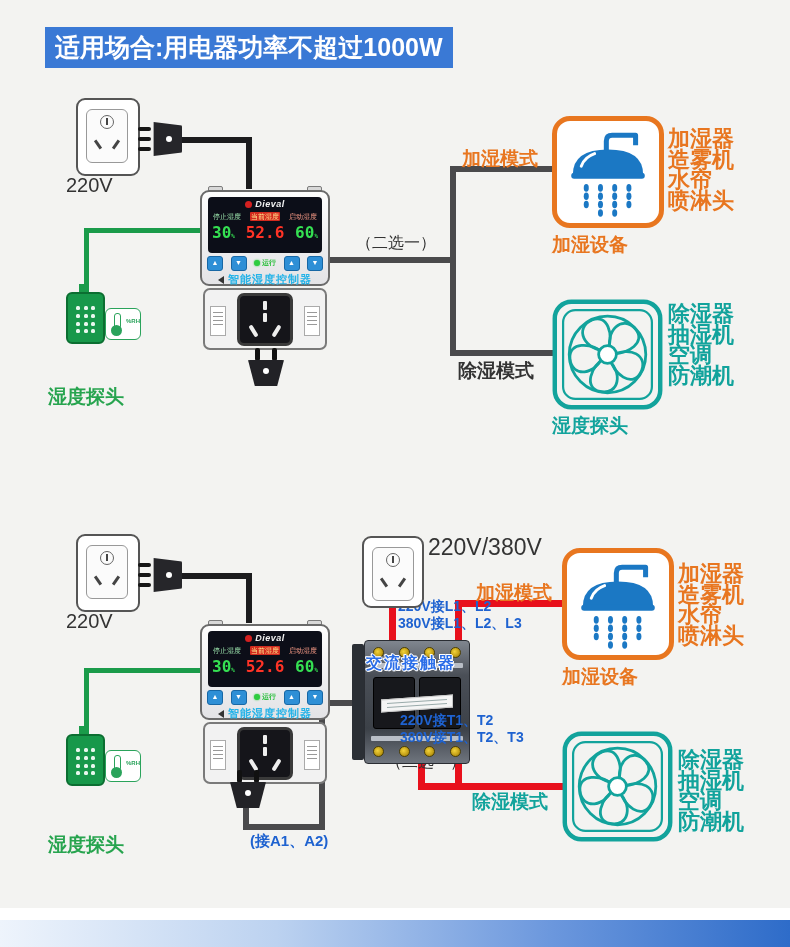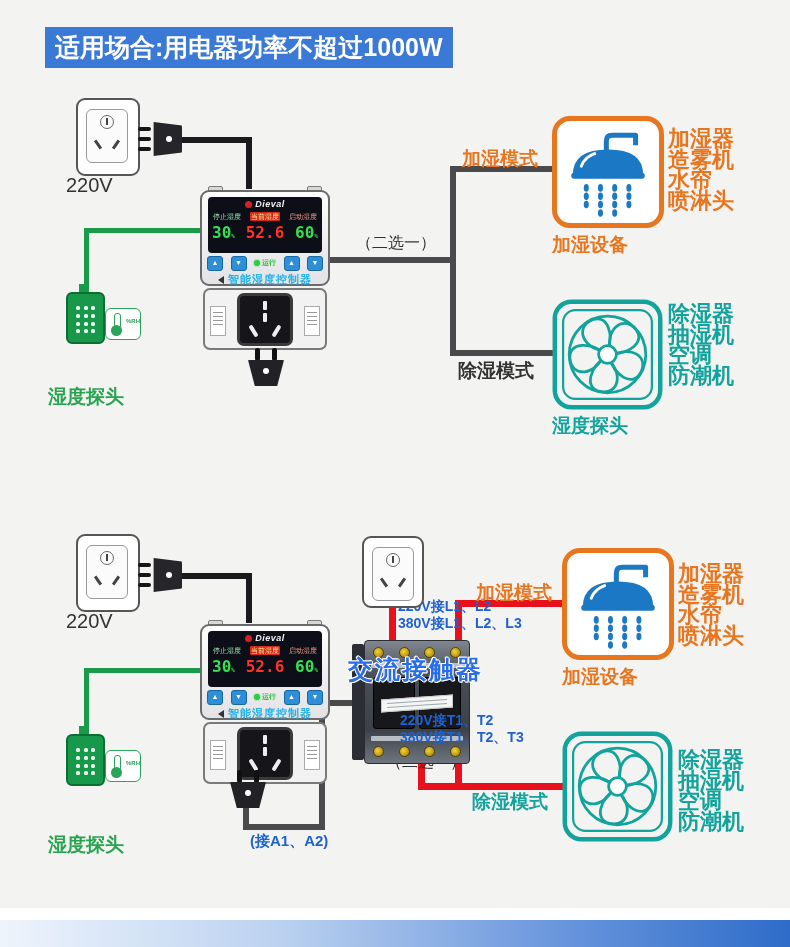--- a/index.html
+++ b/index.html
@@ -103,21 +103,21 @@
   .ct-main{position:absolute;left:12px;top:0;width:106px;height:124px;border-radius:4px;border:1px solid #2a2d33;box-sizing:border-box;
     background:linear-gradient(180deg,#80868f 0%,#4a4f57 28%,#3c4148 72%,#6f757e 100%);}
   .ct-row{position:absolute;left:8px;right:8px;display:flex;justify-content:space-between;}
   .ct-screw{width:11px;height:11px;border-radius:50%;background:radial-gradient(circle at 40% 40%,#f2d23a,#b89410 70%,#6e5806);border:1px solid #4d4004;box-sizing:border-box;}
   .ct-strip{position:absolute;left:6px;right:6px;height:5px;background:#b9bec6;border-radius:1px;}
   .ct-mods{position:absolute;left:8px;right:8px;top:36px;height:52px;display:flex;gap:4px;}
   .ct-mod{flex:1;background:#17181c;border-radius:3px;border:1px solid #000;}
   .ct-label{position:absolute;left:16px;top:56px;width:72px;height:13px;background:#f5f5f5;transform:skewY(-4deg);
     border:1px solid #c9c9c9;box-sizing:border-box;}
   .ct-label i{display:block;height:1px;background:#9aa;margin:3px 5px;}
-  .ct-name{position:absolute;font-size:25px;font-weight:bold;color:#2a6de8;letter-spacing:2px;white-space:nowrap;z-index:6;
+  .ct-name{position:absolute;font-size:16px;font-weight:bold;color:#2a6de8;letter-spacing:2px;white-space:nowrap;z-index:6;
     text-shadow:1px 0 0 #fff,-1px 0 0 #fff,0 1px 0 #fff,0 -1px 0 #fff,1px 1px 0 #fff,-1px -1px 0 #fff;}
 </style>
 </head>
 <body>
 
 <div class="stage">
   <div class="bg"></div>
 
   <div class="banner" style="left:45px;top:27px;">适用场合:用电器功率不超过1000W</div>
 
@@ -420,20 +420,21 @@
 </div>
   <div class="lbl lbl-green center" style="left:48px;top:790px;width:110px;font-size:19px;">湿度探头</div>
 
   <div class="outlet" style="left:362px;top:536px;width:58px;height:68px;">
   <div class="panel">
     <div class="hole-top"></div>
     <div class="slot-l"></div>
     <div class="slot-r"></div>
   </div>
 </div>
+  <div class="lbl lbl-dark" style="left:428px;top:534px;font-size:23px;">220V/380V</div>
 
   <div class="lbl lbl-blue" style="left:398px;top:598px;font-size:14px;">220V接L1、L2</div>
   <div class="lbl lbl-blue" style="left:398px;top:615px;font-size:14px;">380V接L1、L2、L3</div>
 
   <div class="contactor" style="left:352px;top:640px;">
     <div class="ct-left"></div>
     <div class="ct-main">
       <div class="ct-row" style="top:6px;">
         <span class="ct-screw"></span>
           <span class="ct-screw"></span>

